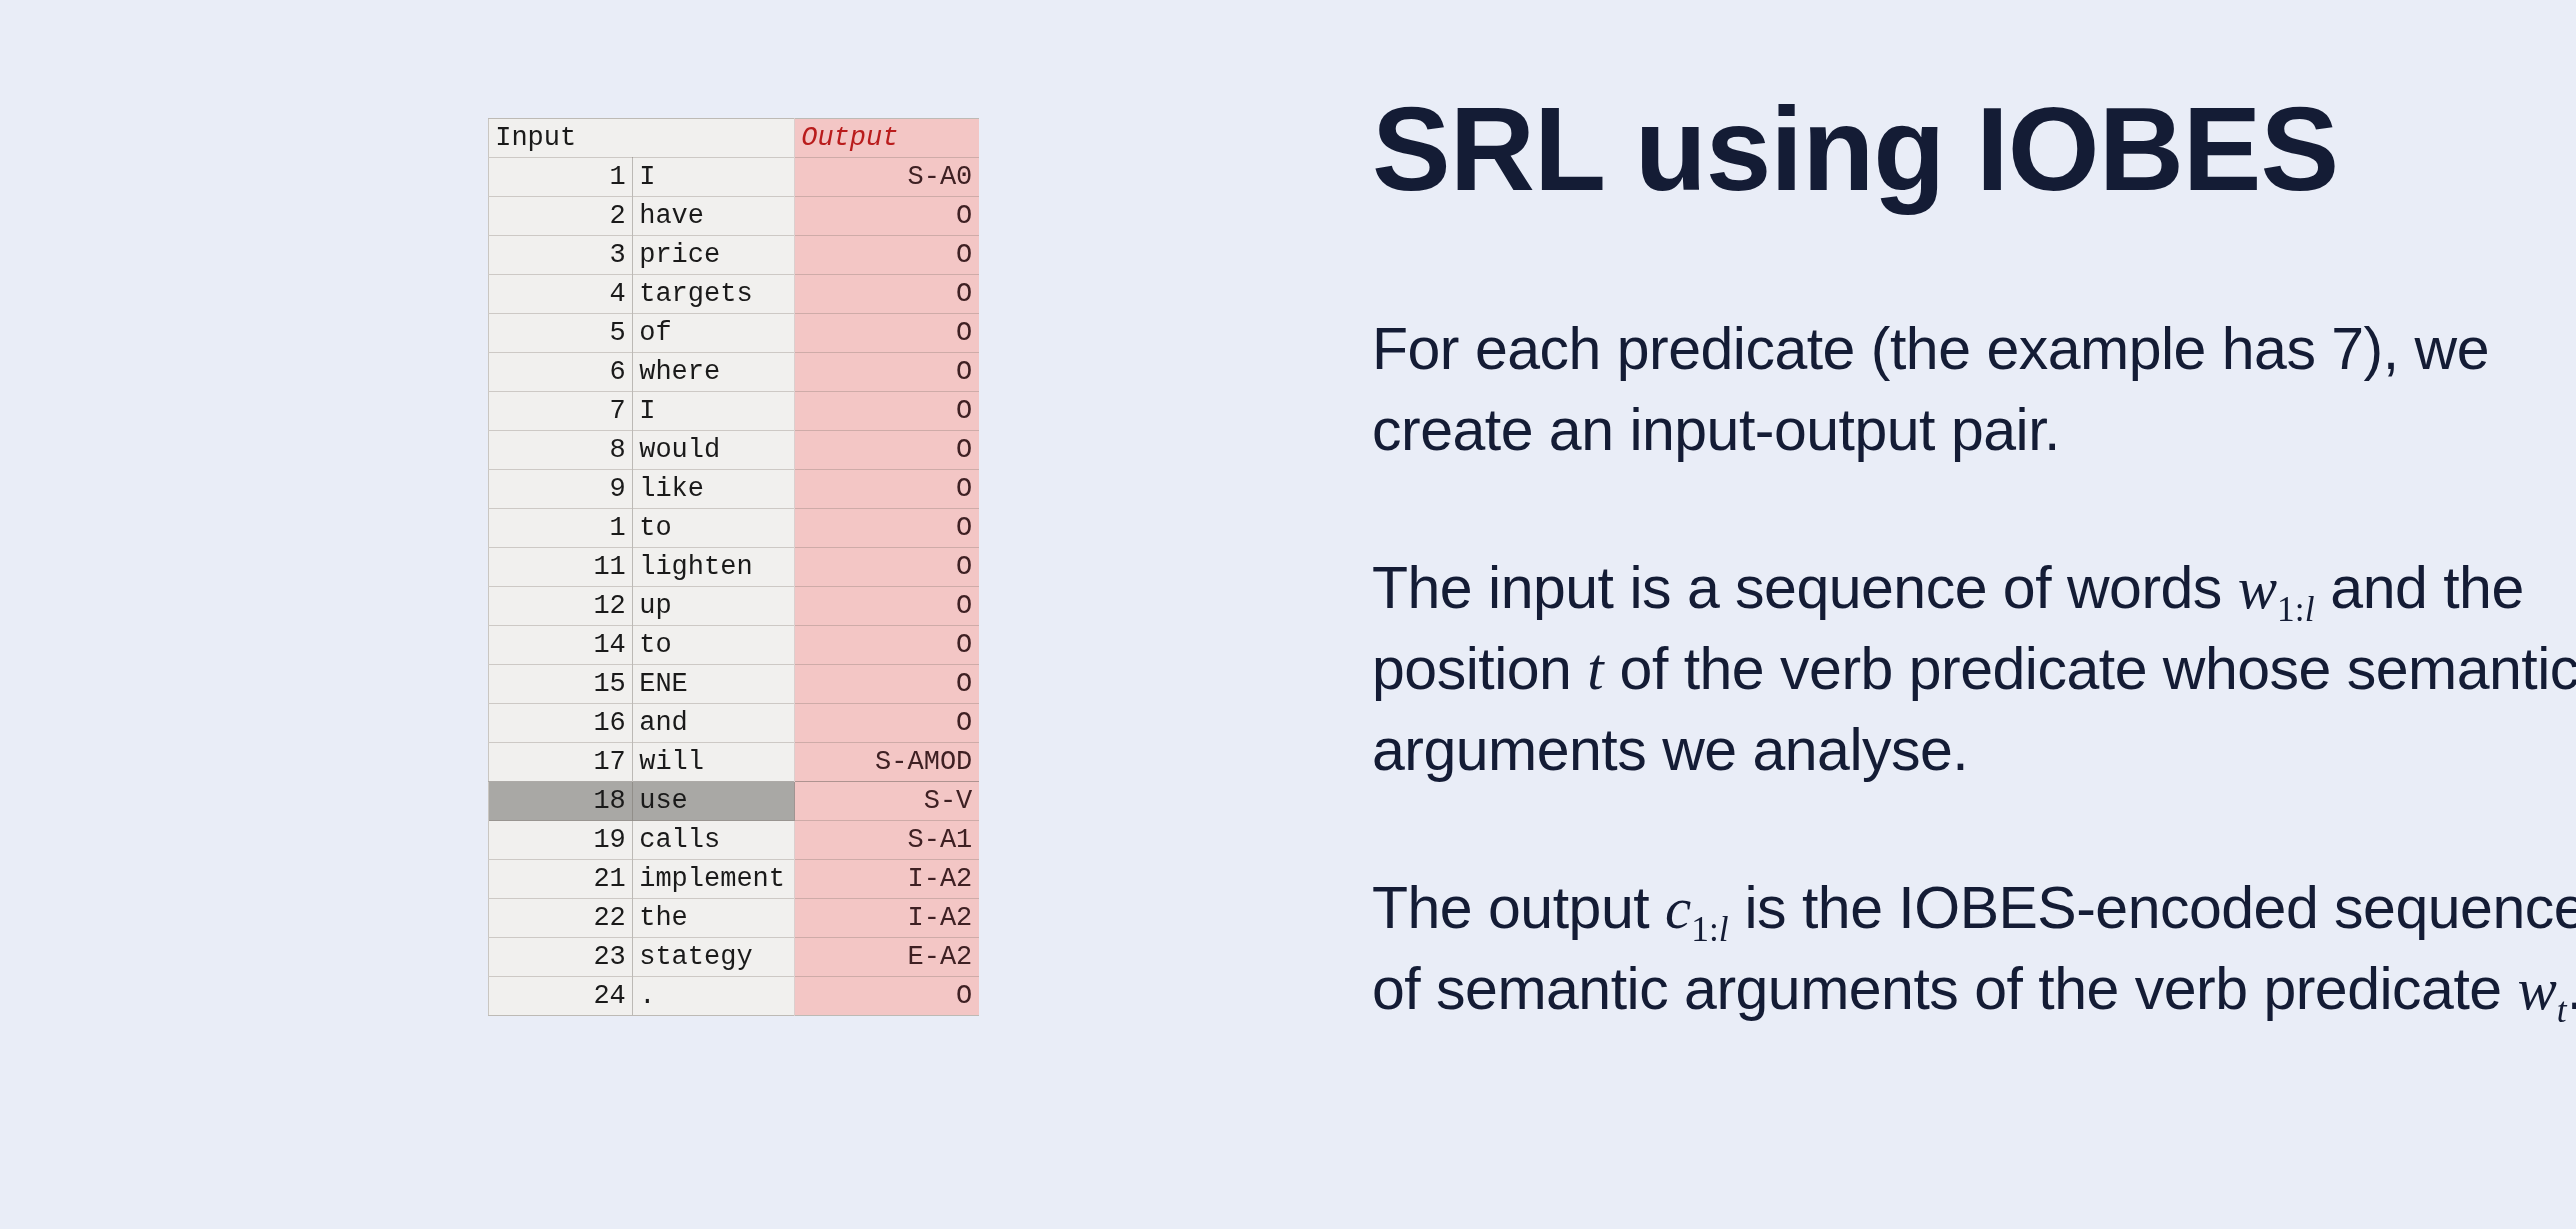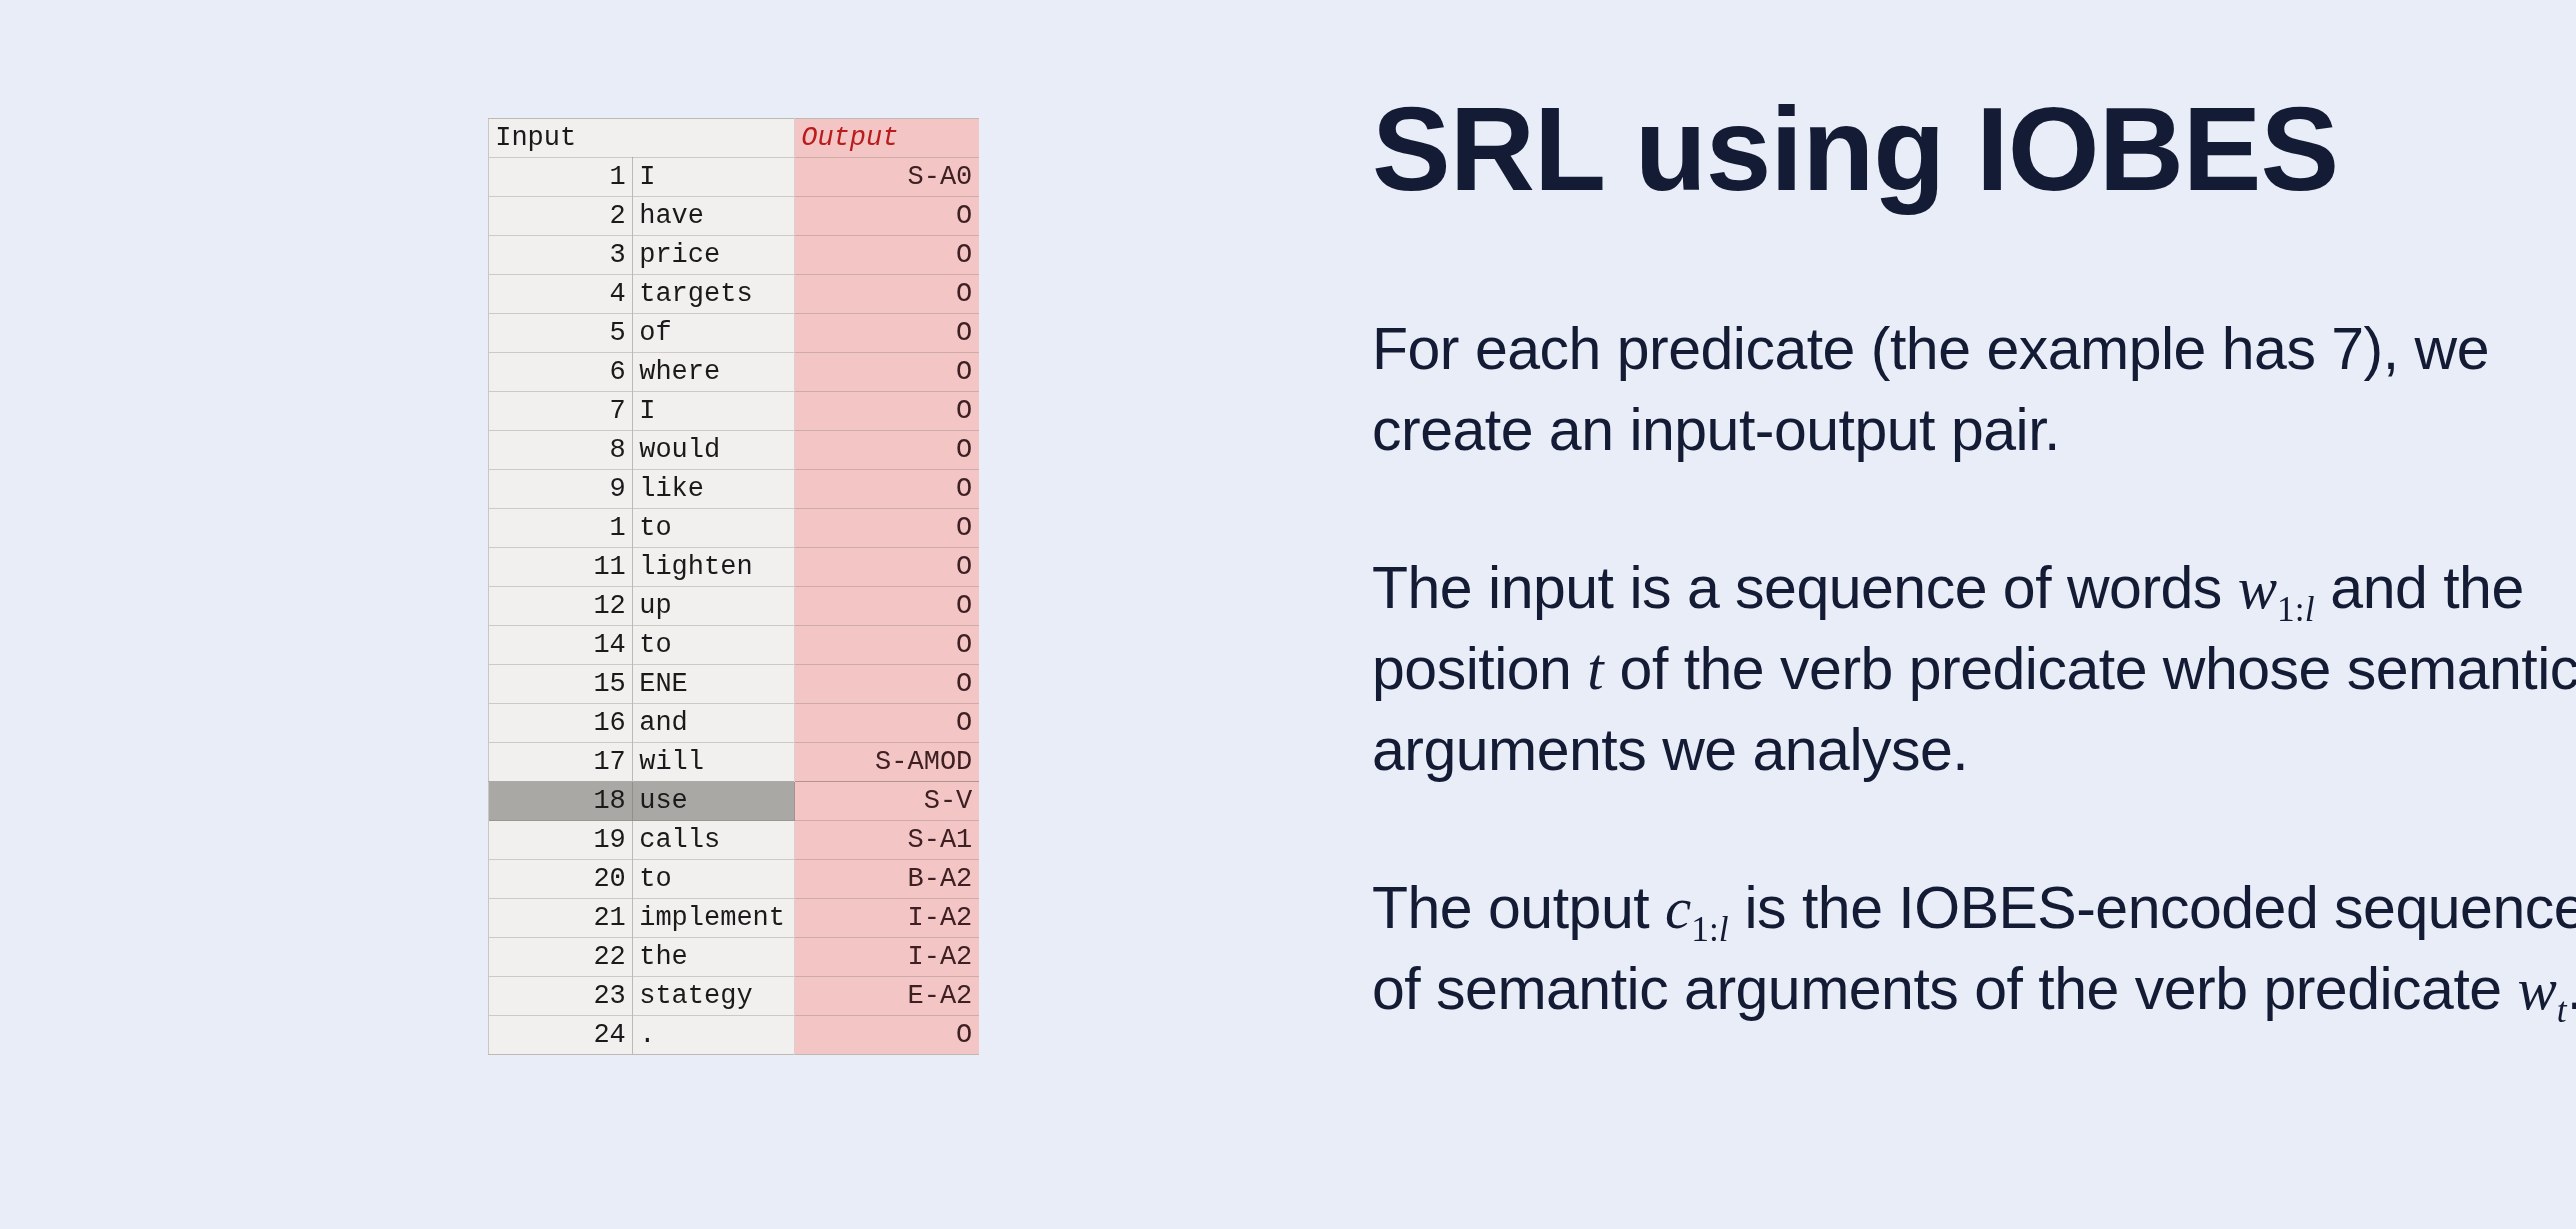--- a/index.html
+++ b/index.html
@@ -187,25 +187,20 @@
             <td class="pos">18</td>
             <td class="word">use</td>
             <td class="out outcol">S-V</td>
           </tr>
           <tr>
             <td class="pos">19</td>
             <td class="word">calls</td>
             <td class="out outcol">S-A1</td>
           </tr>
           <tr>
-            <td class="pos">20</td>
-            <td class="word">to</td>
-            <td class="out outcol">B-A2</td>
-          </tr>
-          <tr>
             <td class="pos">21</td>
             <td class="word">implement</td>
             <td class="out outcol">I-A2</td>
           </tr>
           <tr>
             <td class="pos">22</td>
             <td class="word">the</td>
             <td class="out outcol">I-A2</td>
           </tr>
           <tr>

